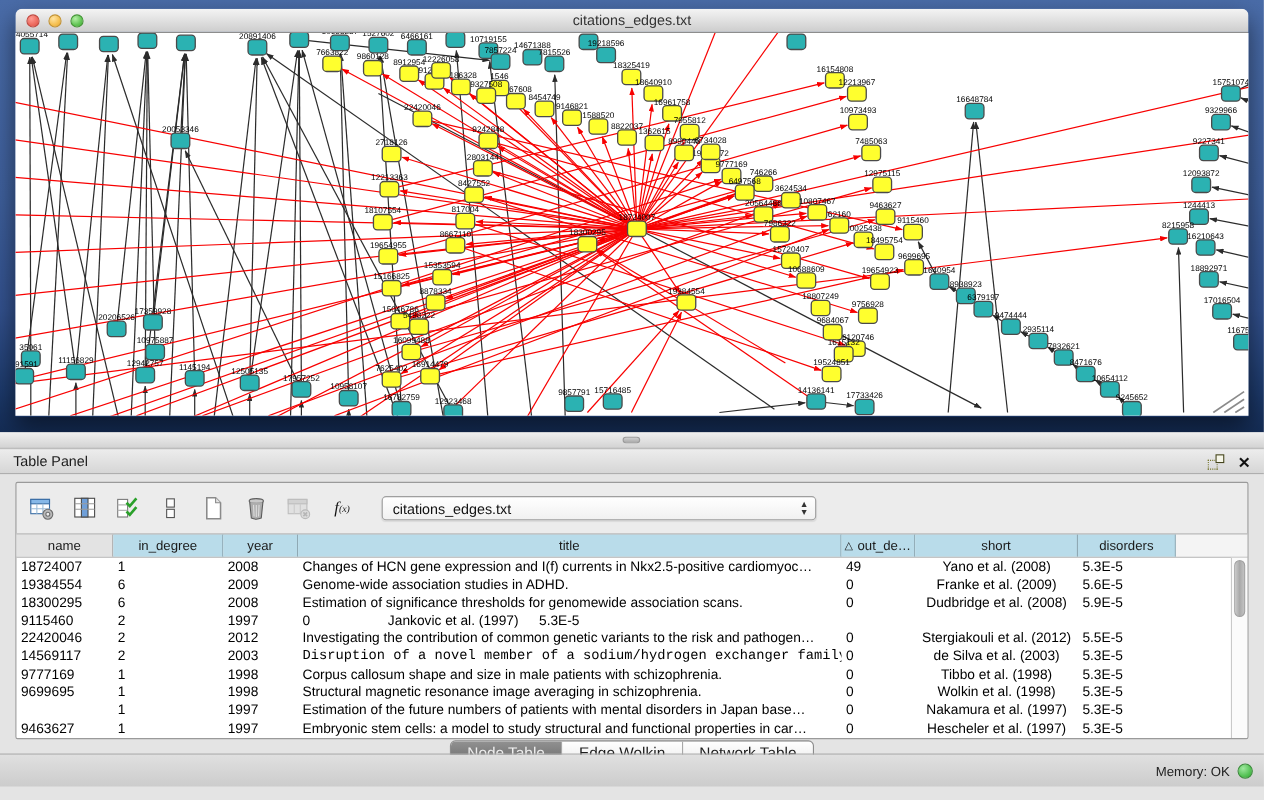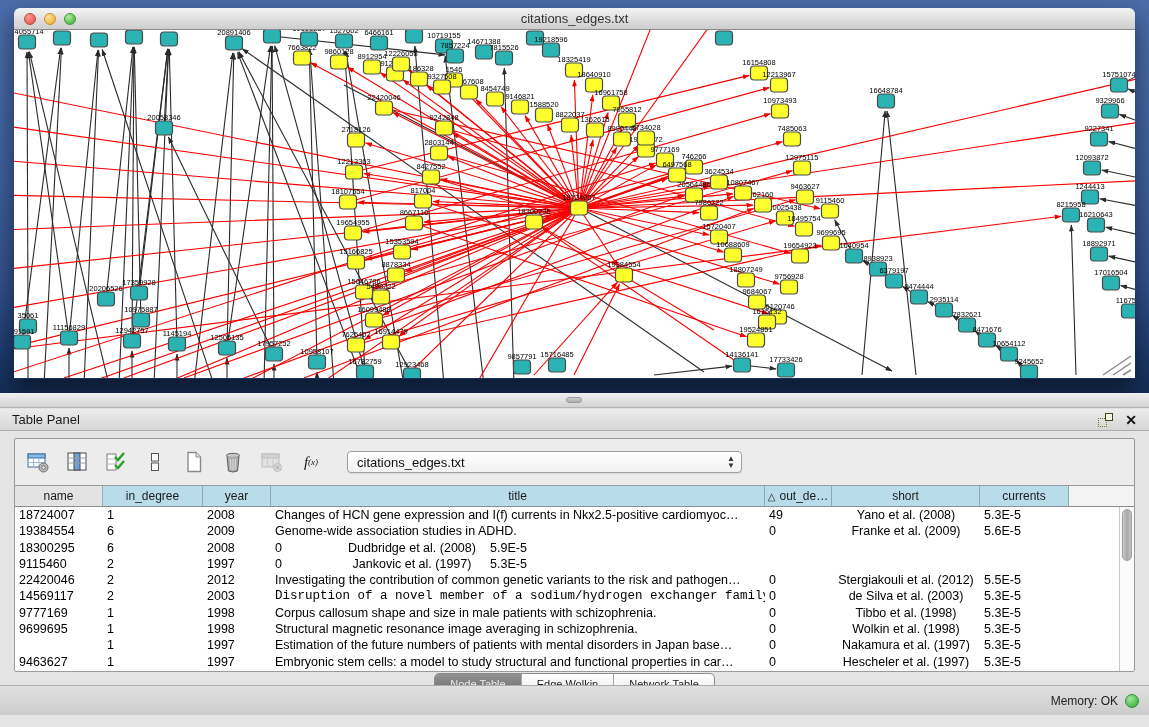--- a/index.html
+++ b/index.html
@@ -66,21 +66,21 @@
     padding:0 4px; }
   .td.center { text-align:center; }
   .vsb { position:absolute; right:0px; top:68px; bottom:0px; width:15px; background:#fbfbfb; border-left:1px solid #c9c9c9; }
   .vsb .thumb { position:absolute; left:2px; right:2px; top:2px; height:52px; border-radius:6px;
     background:linear-gradient(90deg,#c9c9c9,#a9a9a9 50%,#c2c2c2); border:1px solid #9f9f9f; }
 
   
   .tabbar { position:absolute; left:0; top:241px; width:100%; display:flex; justify-content:center; }
   .segmented { display:flex; height:21px; border:1px solid #8c8c8c; border-radius:5px; overflow:hidden;
     background:linear-gradient(#ffffff,#ececec); box-shadow:0 1px 0 rgba(255,255,255,.7); }
-  .seg { padding:0 15px; line-height:20px; font-size:11px; color:#1d1d1d; border-left:1px solid #a8a8a8; cursor:default; }
+  .seg { padding:0 15px; line-height:20px; font-size:14px; color:#1d1d1d; border-left:1px solid #a8a8a8; cursor:default; }
   .seg:first-child { border-left:none; }
   .seg.active { background:linear-gradient(#919191,#6e6e6e); color:#efefef; }
 
   
   .statusbar { position:absolute; left:0; bottom:12px; width:100%; height:30px;
     background:linear-gradient(#e0e0e0,#cccccc); border-top:1px solid #ababab;
     display:flex; align-items:center; justify-content:flex-end; padding-right:10px; gap:7px; }
   .memtext { font-size:12px; color:#222; }
   .memdot { width:14px; height:14px; border-radius:50%; border:1px solid #3d8b3d;
     background:radial-gradient(circle at 35% 30%, #9fe89f, #4fbf4f 65%, #3aa03a); }
@@ -881,21 +881,21 @@
             <span>title</span>
           </div>
           <div class="th" style="width: 67px;">
             <span class="tri">△</span>
             <span>out_de…</span>
           </div>
           <div class="th" style="width: 148px;">
             <span>short</span>
           </div>
           <div class="th" style="width: 89px;">
-            <span>currents</span>
+            <span>disorders</span>
           </div>
           <div class="th fill"></div>
         </div>
       <div class="tbody" id="tbody">
           <div class="tr">
             <div class="td" style="width: 88px;">18724007</div>
             <div class="td" style="width: 100px;">1</div>
             <div class="td" style="width: 68px;">2008</div>
             <div class="td" style="width: 494px;">Changes of HCN gene expression and I(f) currents in Nkx2.5-positive cardiomyoc…</div>
             <div class="td" style="width: 67px;">49</div>
@@ -908,20 +908,21 @@
             <div class="td" style="width: 68px;">2009</div>
             <div class="td" style="width: 494px;">Genome-wide association studies in ADHD.</div>
             <div class="td" style="width: 67px;">0</div>
             <div class="td center" style="width: 148px;">Franke et al. (2009)</div>
             <div class="td" style="width: 89px;">5.6E-5</div>
           </div>
           <div class="tr">
             <div class="td" style="width: 88px;">18300295</div>
             <div class="td" style="width: 100px;">6</div>
             <div class="td" style="width: 68px;">2008</div>
+            <div class="td" style="width: 494px;">Estimation of significance thresholds for genomewide association scans.</div>
             <div class="td" style="width: 67px;">0</div>
             <div class="td center" style="width: 148px;">Dudbridge et al. (2008)</div>
             <div class="td" style="width: 89px;">5.9E-5</div>
           </div>
           <div class="tr">
             <div class="td" style="width: 88px;">9115460</div>
             <div class="td" style="width: 100px;">2</div>
             <div class="td" style="width: 68px;">1997</div>
             <div class="td" style="width: 67px;">0</div>
             <div class="td center" style="width: 148px;">Jankovic et al. (1997)</div>

